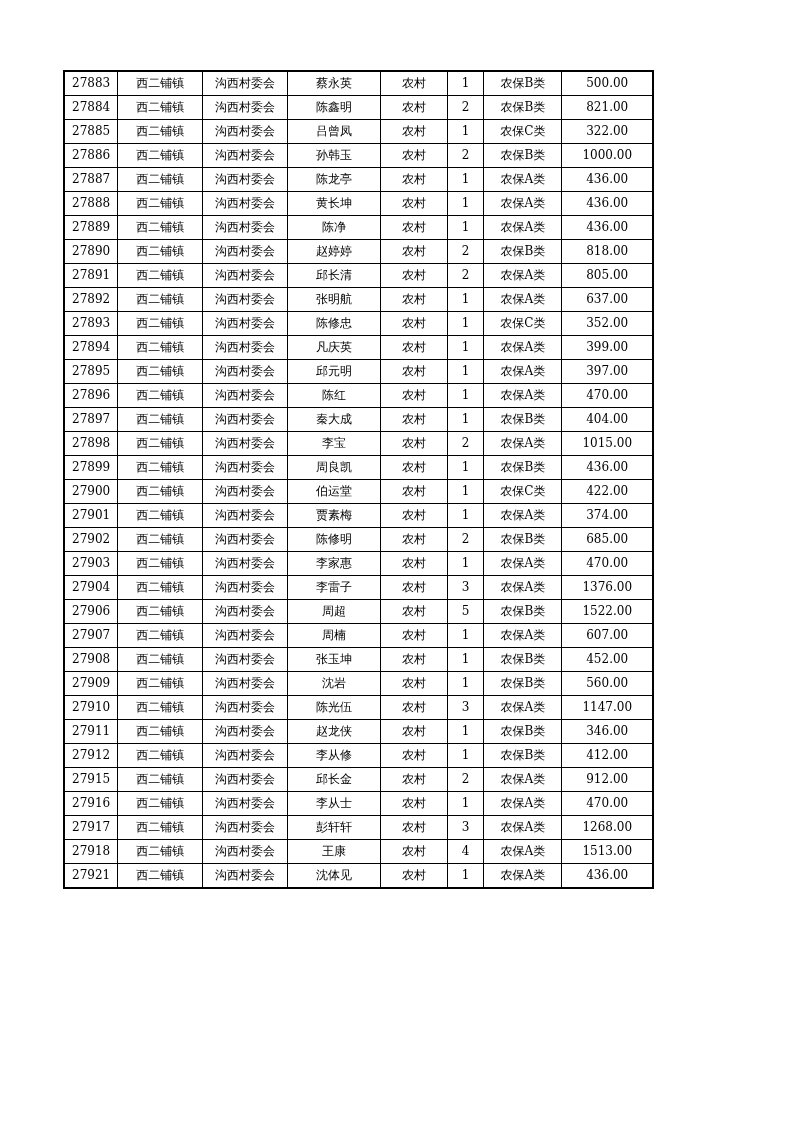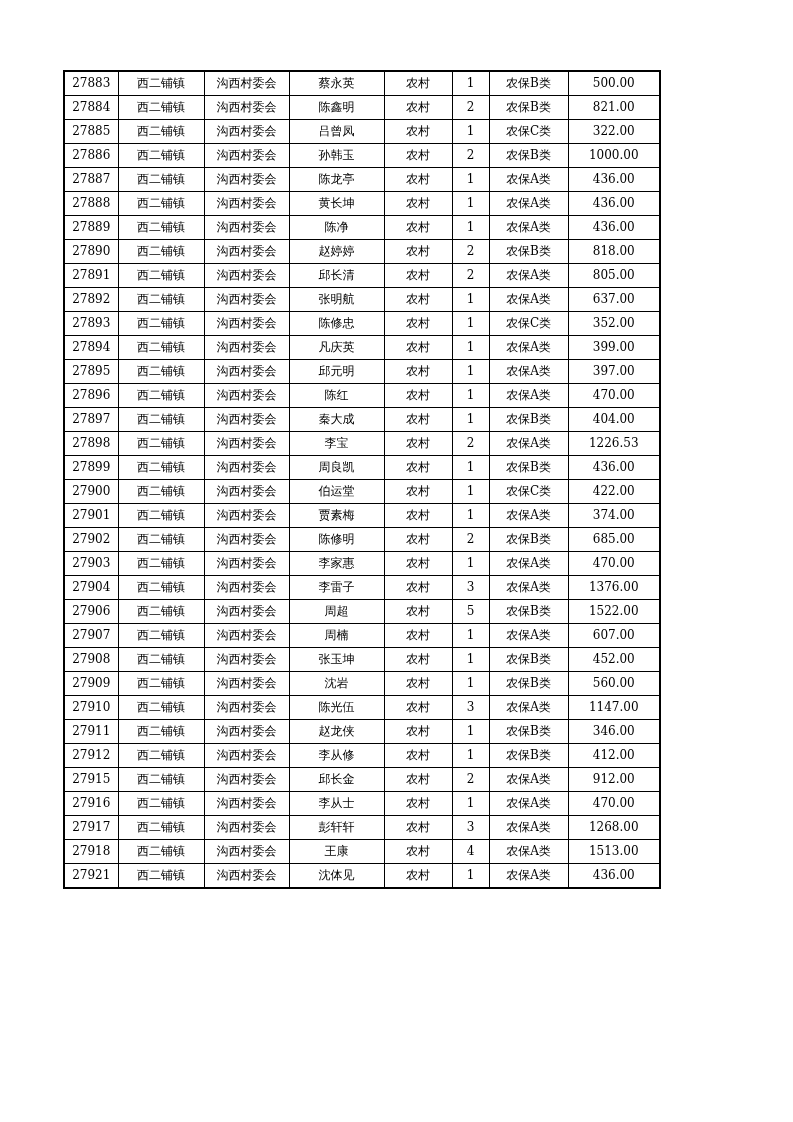--- a/index.html
+++ b/index.html
@@ -11,21 +11,21 @@
     height: 1122px;
     background: #ffffff;
     position: relative;
     font-family: "DejaVu Serif", "Liberation Serif", serif;
     color: #000000;
   }
   .page {
     position: absolute;
     left: 0;
     top: 0;
-    width: 793px;
+    width: 654px;
     height: 1122px;
     background: #ffffff;
     overflow: hidden;
   }
   table.doc-table {
     position: absolute;
     left: 63px;
     top: 70px;
     border-collapse: collapse;
     table-layout: fixed;
@@ -213,21 +213,21 @@
         <td>404.00</td>
       </tr>
         <tr>
         <td>27898</td>
         <td>西二铺镇</td>
         <td>沟西村委会</td>
         <td>李宝</td>
         <td>农村</td>
         <td>2</td>
         <td>农保A类</td>
-        <td>1226.53</td>
+        <td>1015.00</td>
       </tr>
         <tr>
         <td>27899</td>
         <td>西二铺镇</td>
         <td>沟西村委会</td>
         <td>周良凯</td>
         <td>农村</td>
         <td>1</td>
         <td>农保B类</td>
         <td>436.00</td>

